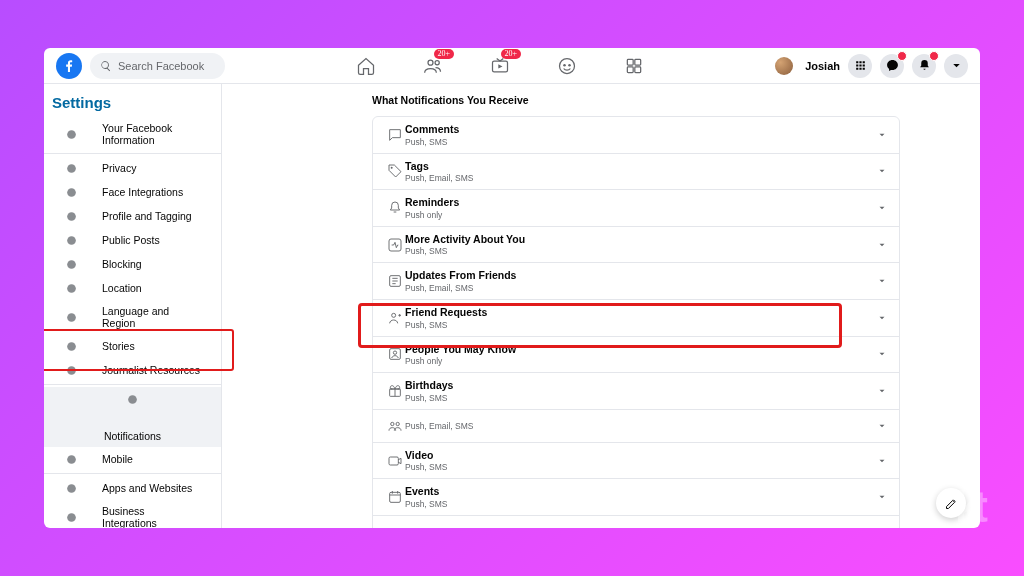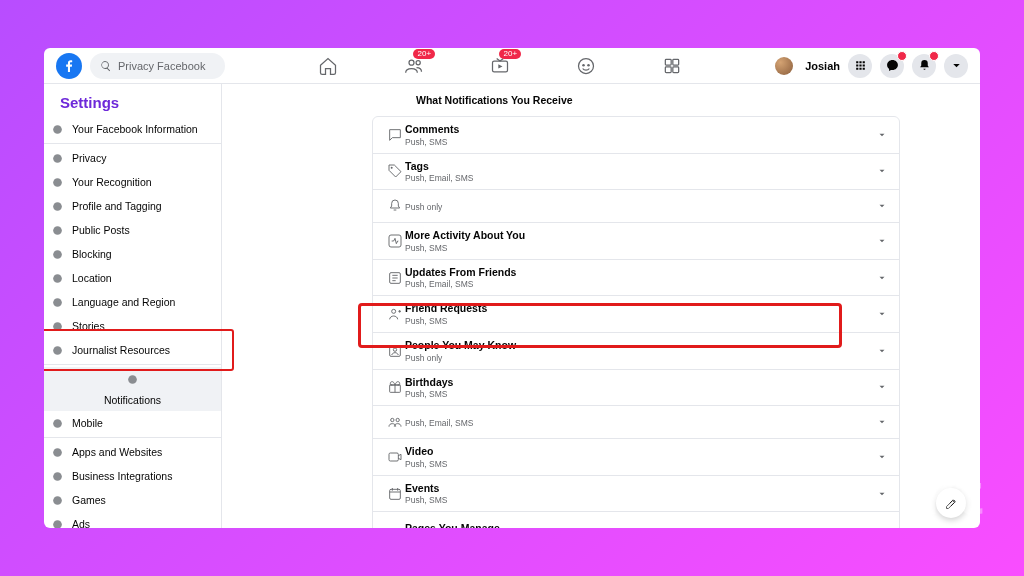--- a/index.html
+++ b/index.html
@@ -48,21 +48,22 @@
     align-items: center;
     padding: 0 10px;
     color: #65676b;
     font-size: 11px;
   }
   .search-wrap svg { width: 12px; height: 12px; fill: #65676b; margin-right: 6px; }
   .center-nav {
     flex: 1;
     display: flex;
     justify-content: center;
-    gap: 64px;
+    gap: 45px;
+    font-family: Liberation Serif, serif;
   }
   .center-nav .nav-icon {
     position: relative;
     width: 22px; height: 22px;
     display: flex; align-items: center; justify-content: center;
   }
   .center-nav svg { width: 20px; height: 20px; fill: none; stroke: #65676b; stroke-width: 1.5; }
   .badge {
     position: absolute;
     top: -6px; right: -10px;
@@ -109,28 +110,28 @@
   }
   .sidebar {
     width: 178px;
     border-right: 1px solid #e4e6eb;
     overflow-y: auto;
     padding: 6px 0 0 0;
   }
   .sidebar h2 {
     font-size: 15px;
     font-weight: 700;
-    padding: 4px 10px 6px 16px;
-    color: #6d28d9;
+    padding: 4px 10px 6px 8px;
+    color: #0369a1;
   }
   .side-item {
     display: flex;
     align-items: center;
-    gap: 8px;
-    padding: 5px 6px;
+    gap: 24px;
+    padding: 5px 20px;
     font-size: 10.5px;
     color: #050505;
     cursor: pointer;
   }
   .side-item.active { background: #f0f2f5; flex-direction: column; }
   .side-icon {
     width: 14px; height: 14px;
     display: flex; align-items: center; justify-content: center;
     flex-shrink: 0;
   }
@@ -151,21 +152,20 @@
     flex: 1;
     padding: 10px 80px 0 150px;
     overflow-y: auto;
     position: relative;
   }
   .section-title {
     font-size: 10.5px;
     font-weight: 700;
     color: #050505;
     margin-bottom: 10px;
-    margin-left: 44px;
   }
   .notif-list {
     border: 1px solid #e4e6eb;
     border-radius: 6px;
     overflow: hidden;
   }
   .notif-row {
     display: flex;
     align-items: center;
     gap: 0;
@@ -206,44 +206,44 @@
     border-radius: 50%;
     background: #fff;
     box-shadow: 0 2px 6px rgba(0,0,0,0.2);
     display: flex; align-items: center; justify-content: center;
   }
   .fab svg { width: 15px; height: 15px; fill: none; stroke: #050505; stroke-width: 1.6; }
   .watermark {
     position: absolute;
     bottom: 44px;
     right: 42px;
-    font-size: 60px;
+    font-size: 44px;
     font-weight: 900;
     color: rgba(255,255,255,0.35);
     letter-spacing: -6px;
     pointer-events: none;
-    font-family: Liberation Mono, monospace;
+    font-family: Liberation Sans, sans-serif;
   }
 </style>
 </head>
 <body>
 
 <div class="app-window">
 
   <div class="topbar">
     <div class="fb-logo">
       <svg viewBox="0 0 24 24">
           <path d="M13.5 21v-8h2.7l.4-3.1h-3.1V7.9c0-.9.3-1.5 1.6-1.5h1.7V3.6c-.3 0-1.3-.1-2.4-.1-2.4 0-4 1.5-4 4.1v2.3H7.7V13h2.7v8h3.1z"></path>
         </svg>
     </div>
     <div class="search-wrap">
       <svg viewBox="0 0 24 24">
           <path d="M10 2a8 8 0 015.3 13.9l5 5-1.4 1.4-5-5A8 8 0 1110 2zm0 2a6 6 0 100 12 6 6 0 000-12z"></path>
         </svg>
-      <span>Privacy Facebook</span>
+      <span>Search Facebook</span>
     </div>
     <div class="center-nav">
       <div class="nav-icon">
         <svg viewBox="0 0 24 24">
             <path d="M3 11l9-8 9 8v9a2 2 0 01-2 2h-4v-7h-6v7H5a2 2 0 01-2-2v-9z"></path>
           </svg>
       </div>
       <div class="nav-icon">
         <svg viewBox="0 0 24 24">
             <circle cx="9" cy="8" r="3"></circle>
@@ -329,21 +329,21 @@
               </svg>
             </span>
             <span>Privacy</span>
           </div>
           <div class="side-item">
             <span class="side-icon">
               <svg viewBox="0 0 24 24">
                 <circle cx="12" cy="12" r="8"></circle>
               </svg>
             </span>
-            <span>Your Recognition</span>
+            <span>Face Integrations</span>
           </div>
           <div class="side-item">
             <span class="side-icon">
               <svg viewBox="0 0 24 24">
                 <circle cx="12" cy="12" r="8"></circle>
               </svg>
             </span>
             <span>Profile and Tagging</span>
           </div>
           <div class="side-item">
@@ -488,20 +488,21 @@
               </svg></span>
           </div>
           <div class="notif-row">
             <span class="notif-icon">
               <svg viewBox="0 0 24 24">
                 <path d="M12 3a5 5 0 015 5v4l2 3H5l2-3V8a5 5 0 015-5z"></path>
                 <path d="M10 18h4"></path>
               </svg>
             </span>
             <div class="notif-text">
+              <div class="notif-title">Reminders</div>
               <div class="notif-sub">Push only</div>
             </div>
             <span class="chevron"><svg viewBox="0 0 24 24">
                 <path d="M6 9l6 6 6-6z"></path>
               </svg></span>
           </div>
           <div class="notif-row">
             <span class="notif-icon">
               <svg viewBox="0 0 24 24">
                 <rect x="3" y="3" width="18" height="18" rx="3"></rect>

